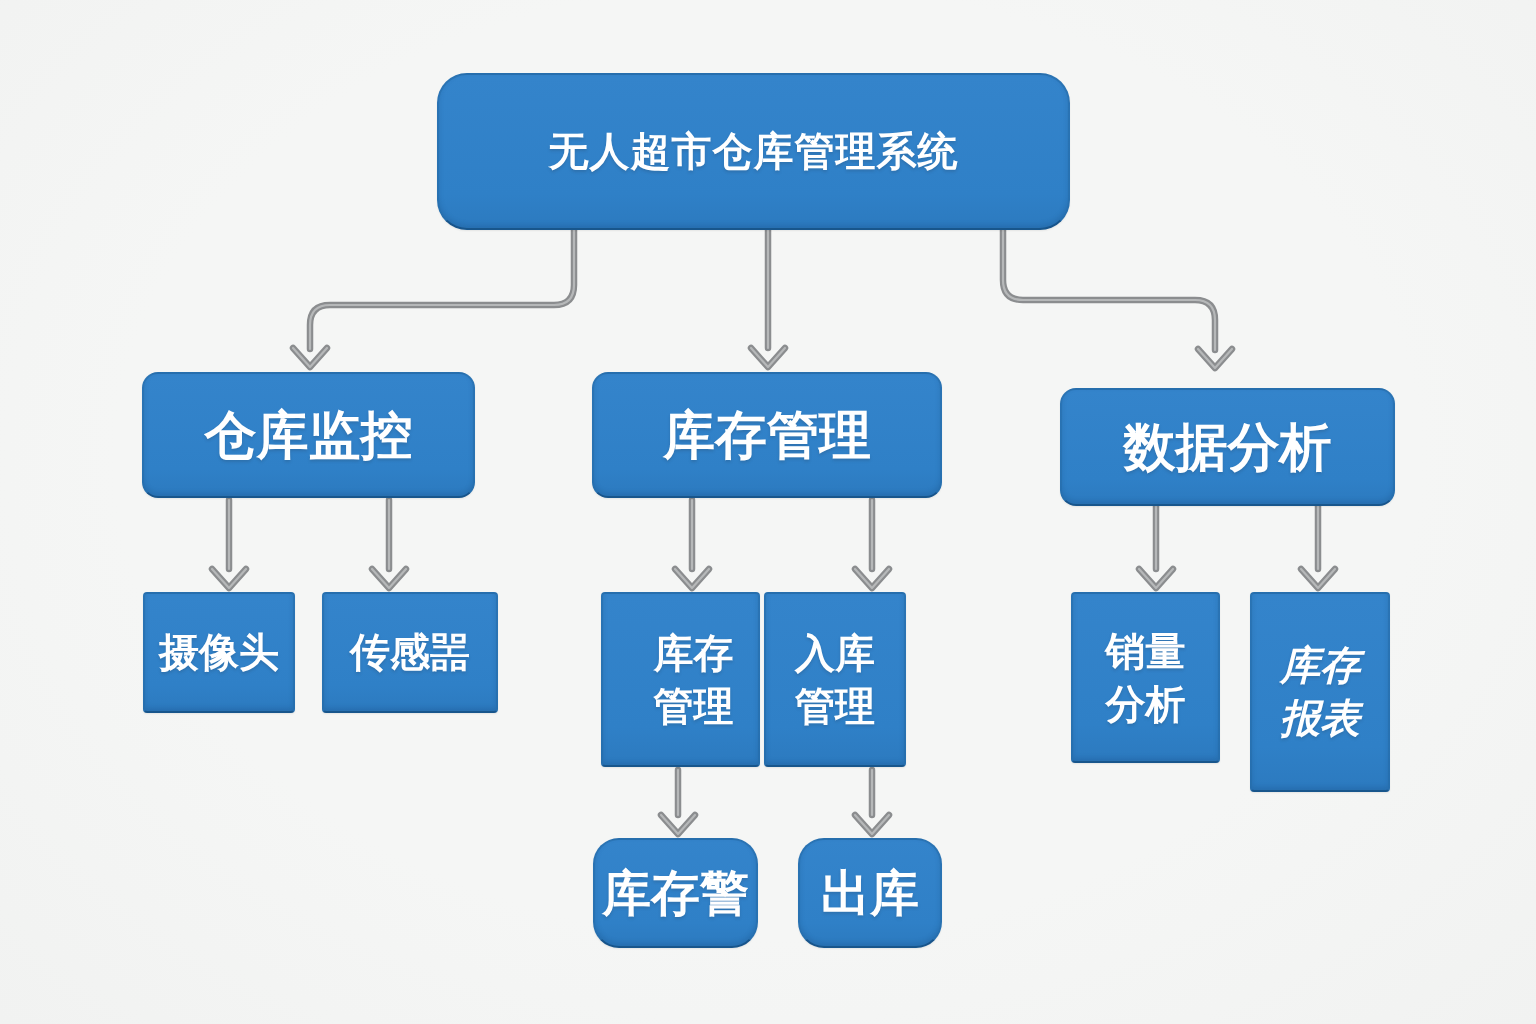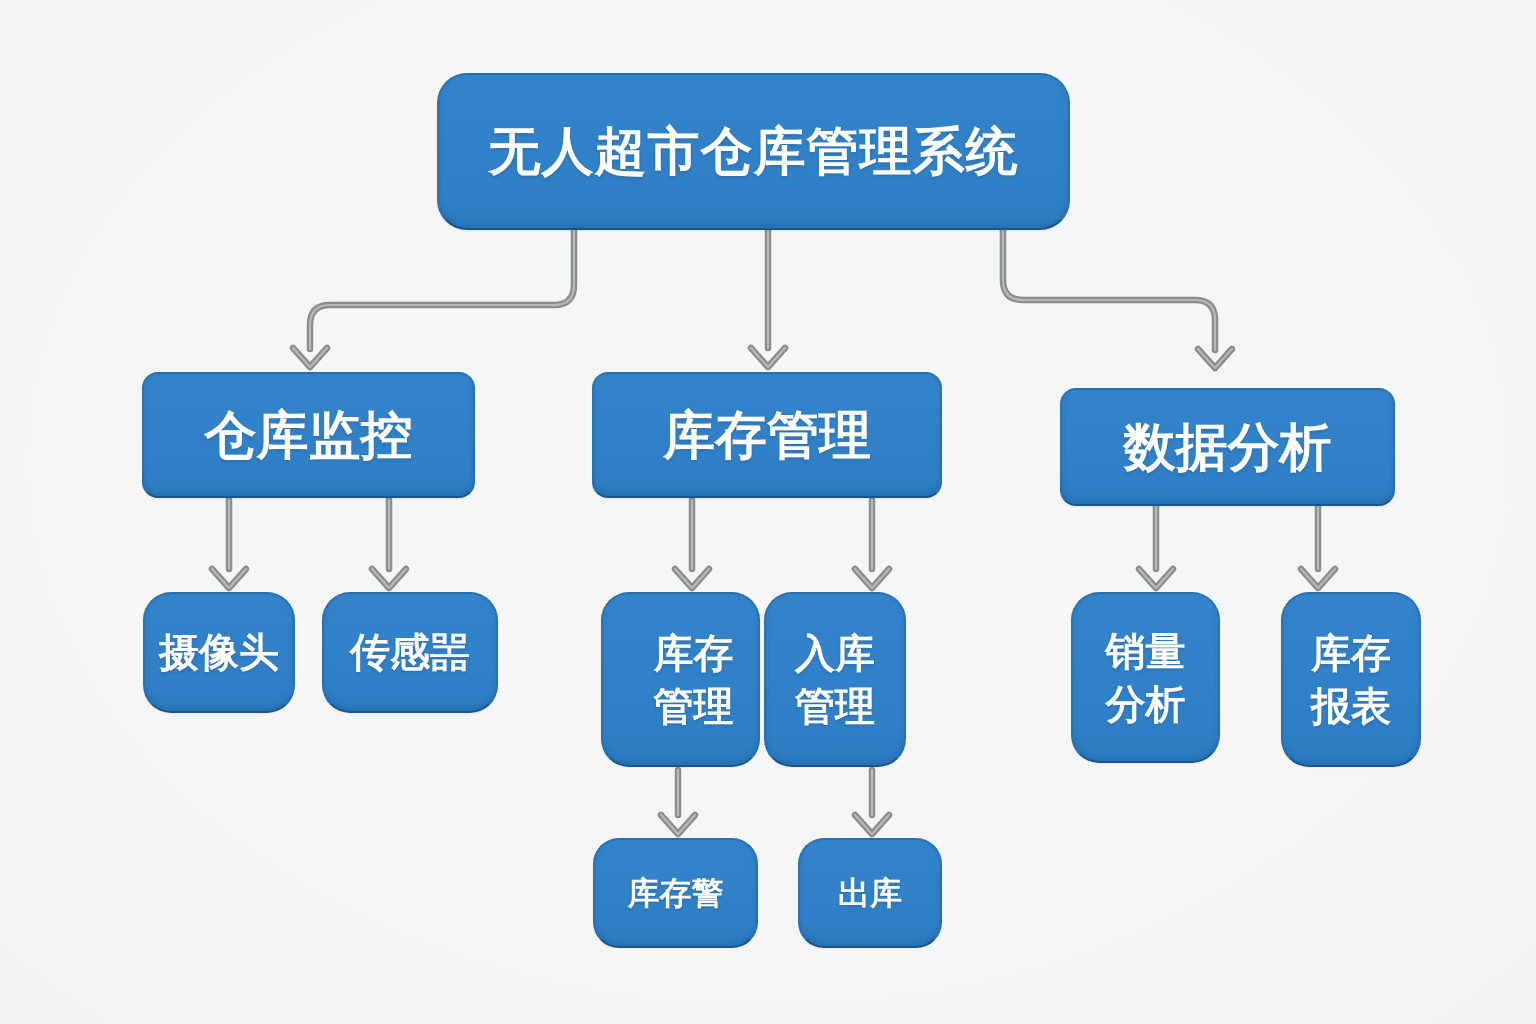--- a/index.html
+++ b/index.html
@@ -44,24 +44,24 @@
     box-sizing: border-box;
     background: linear-gradient(180deg, #3484cb 0%, #2f80c7 78%, #2c7abf 100%);
     border: 2px solid rgba(32, 96, 152, 0.45);
     border-bottom-color: rgba(20, 78, 130, 0.85);
     box-shadow: inset 0 -3px 5px rgba(18, 70, 118, 0.22), 0 1px 2px rgba(0,0,0,0.07);
     color: #ffffff;
     font-weight: bold;
     text-shadow: 0 2px 3px rgba(40, 60, 80, 0.22);
     line-height: 1.32;
   }
-  .lvl-root { border-radius: 30px; font-size: 52px; letter-spacing: 1px; }
+  .lvl-root { border-radius: 30px; font-size: 40px; letter-spacing: 1px; }
   .lvl-2    { border-radius: 16px; font-size: 52px; }
-  .lvl-3    { border-radius: 28px; font-size: 40px; padding: 8px 14px; }
-  .lvl-4    { border-radius: 26px; font-size: 32px; }
+  .lvl-3    { border-radius: 4px; font-size: 40px; padding: 8px 14px; }
+  .lvl-4    { border-radius: 26px; font-size: 49px; }
 </style>
 </head>
 <body>
 
 <div class="canvas">
 
   <svg class="edges" viewBox="0 0 1536 1024" aria-hidden="true">
 
     <path class="edge-dark" d="M574,230 L574,285 Q574,305 554,305 L330,305 Q310,305 310,325 L310,349 M293,348 L310,367 L327,348"></path>
     <path class="edge-light" d="M574,230 L574,285 Q574,305 554,305 L330,305 Q310,305 310,325 L310,349 M293,348 L310,367 L327,348"></path>
@@ -108,19 +108,19 @@
   <div class="node lvl-3" style="left:143px; top:592px; width:152px; height:121px;">摄像头</div>
 
   <div class="node lvl-3" style="left:322px; top:592px; width:176px; height:121px;">传感噐</div>
 
   <div class="node lvl-3" style="left:601px; top:592px; width:159px; height:175px;padding-left:40px;">库存管理</div>
 
   <div class="node lvl-3" style="left:764px; top:592px; width:142px; height:175px;">入库管理</div>
 
   <div class="node lvl-3" style="left:1063px; top:592px; width:149px; height:171px;margin-left:8px;">销量分析</div>
 
-  <div class="node lvl-3" style="left:1281px; top:592px; width:140px; height:175px;">库存报表</div>
+  <div class="node lvl-3" style="left:1250px; top:592px; width:140px; height:200px;font-style:italic;">库存报表</div>
 
   <div class="node lvl-4" style="left:593px; top:838px; width:165px; height:110px;">库存警</div>
 
   <div class="node lvl-4" style="left:798px; top:838px; width:144px; height:110px;">出库</div>
 
 </div>
 
 </body></html>

